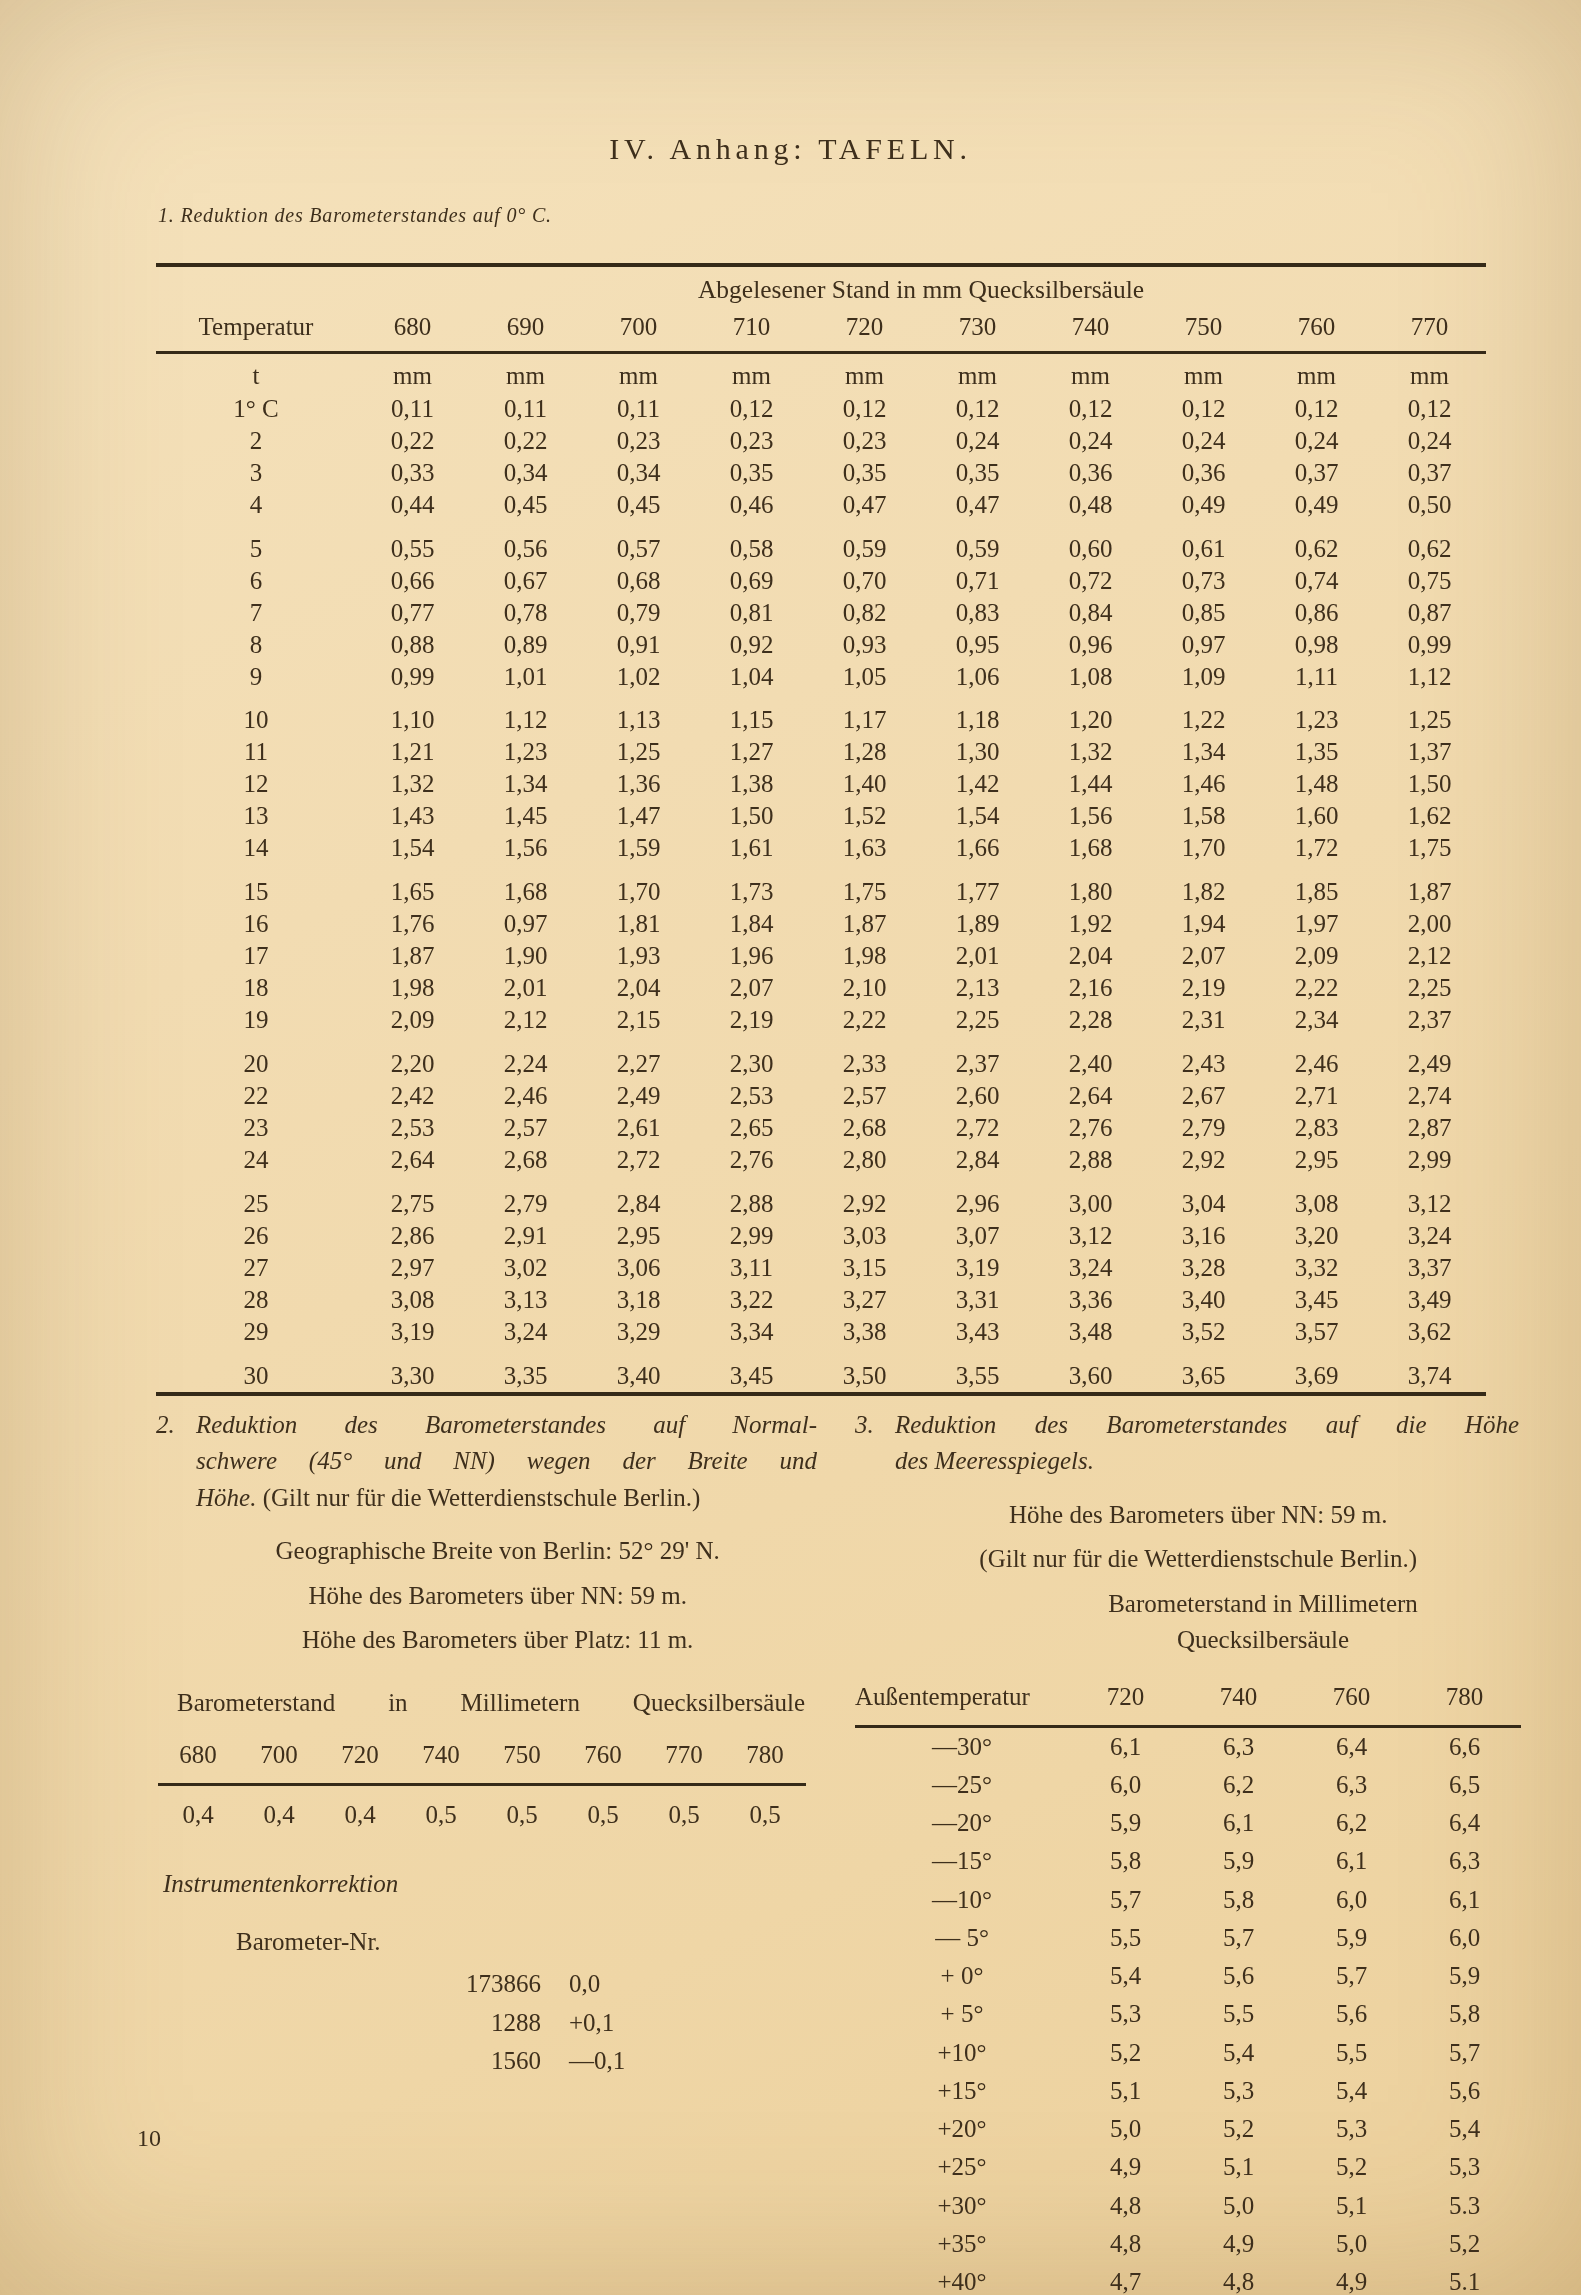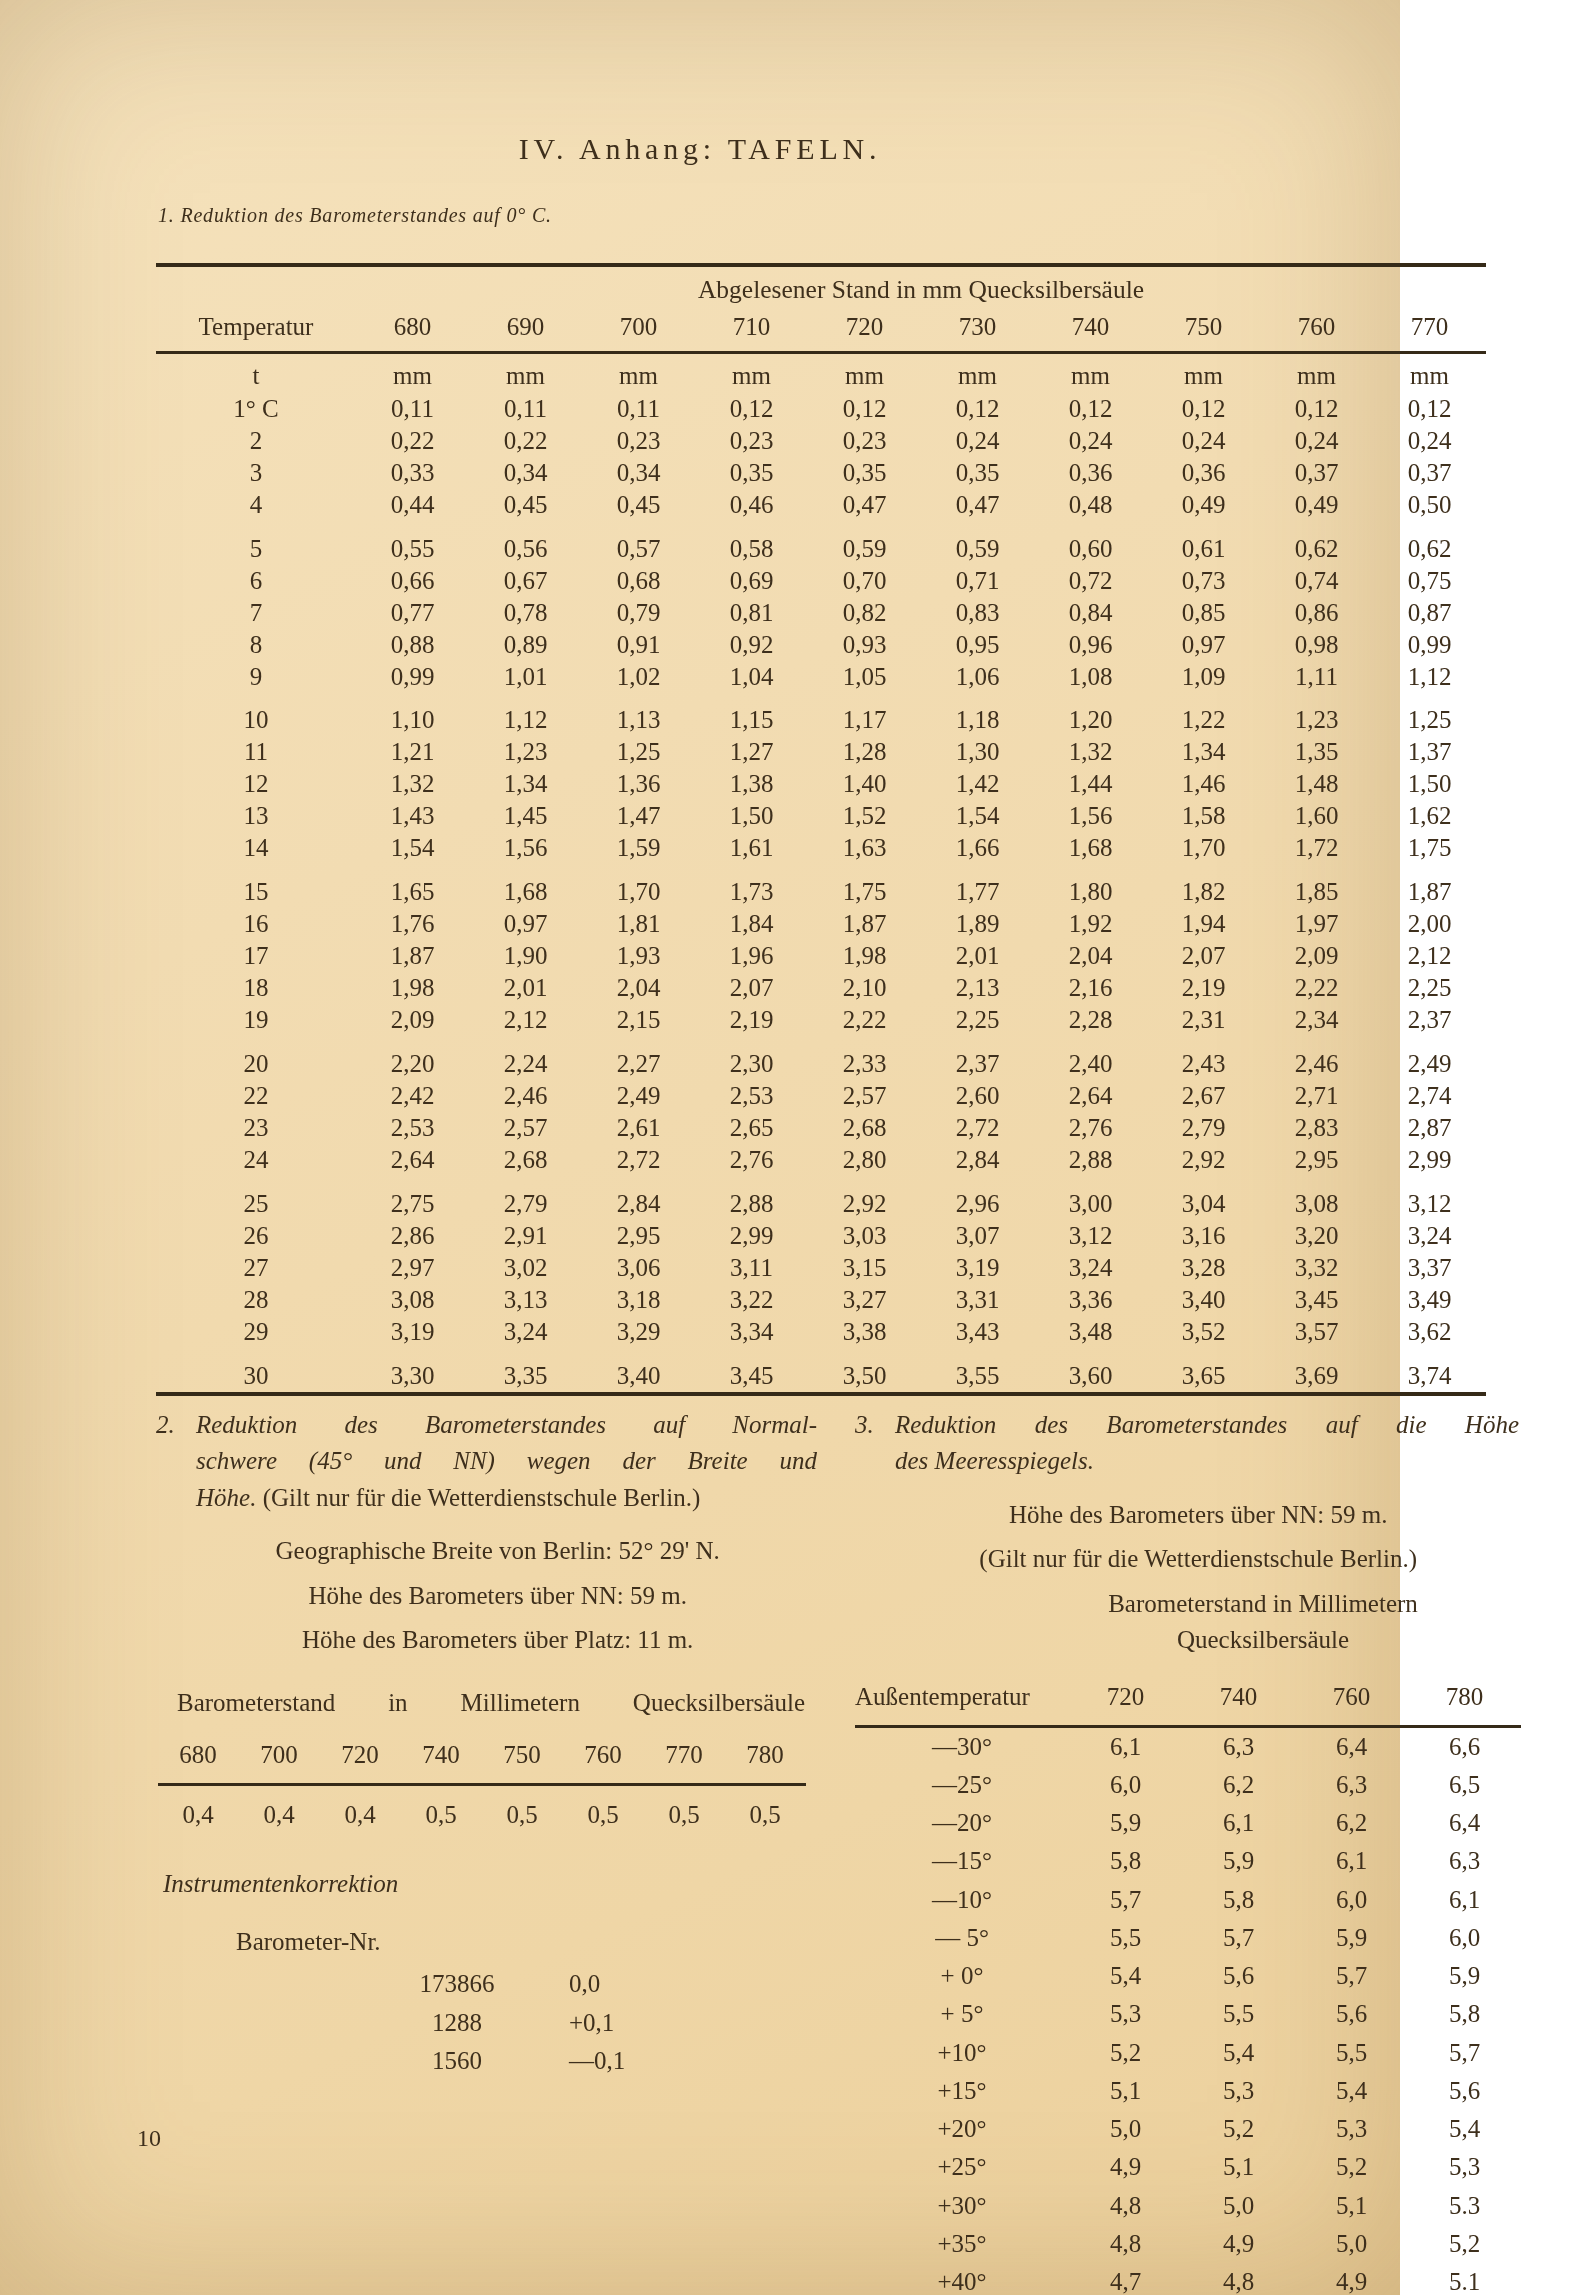--- a/index.html
+++ b/index.html
@@ -1,18 +1,18 @@
 <!DOCTYPE html>
 <html style="font-size:12.8px"><head>
 <meta charset="utf-8">
 <style>
   html,body{margin:0;padding:0;}
   body{width:1597px;height:2295px;overflow:hidden;}
   .page{
-    position:relative;width:1400px;height:2295px;
+    position:relative;width:1581px;height:2295px;
     font-family:"Liberation Serif","DejaVu Serif",serif;
     color:#3e2f1c;
     background:linear-gradient(155deg,#f5e2bc 0%,#f2dcb2 35%,#efd6a6 75%,#ecd09c 100%);
     box-shadow:inset 0 0 176px rgba(130,95,40,.28);
   }
   .title{
     position:absolute;top:132px;left:0;width:100%;
     text-align:center;font-size:30px;letter-spacing:4.8px;font-weight:normal;margin:0;
   }
   .sec1-heading{
@@ -49,21 +49,21 @@
   .facts p{margin:0 0 8px 0;}
   .indent2{margin-left:24px;}
   .cap-just{margin:27px 0 0 21px;width:628px;text-align:justify;text-align-last:justify;}
   .t2{width:648px;margin:12.8px 0 0 1.6px;table-layout:fixed;font-size:25px;}
   .t2 thead th{padding:3.2px 0 9.6px;border-bottom:3.2px solid #352a18;text-align:center;}
   .t2 tbody td{padding:11.2px 0 3.2px;text-align:center;}
   .instr{font-style:italic;margin:29px 0 0 7px;}
   .bar-nr{margin:22.4px 0 0 80px;}
   .corr{margin:4.8px 0 0 216px;font-size:25px;}
   .corr td{height:32px;}
-  .corr td:first-child{text-align:center;width:168px;}
+  .corr td:first-child{text-align:right;width:168px;}
   .corr td:last-child{text-align:left;padding-left:27px;width:112px;}
   .t3cap{text-align:center;padding-left:152px;}
   .t3cap2{text-align:center;padding-left:152px;}
   .t3{width:664px;margin-top:16px;table-layout:fixed;font-size:25px;}
   .t3 thead th{padding:4.8px 0 9.6px;border-bottom:3.2px solid #352a18;text-align:center;}
   .t3 thead th:first-child{text-align:left;}
   .t3 tbody td{height:29px;text-align:center;white-space:pre;}
   .t3{border-bottom:7.2px double #352a18;}
   .pagenum{position:absolute;top:2125px;left:137px;font-size:24px;}
 </style>

